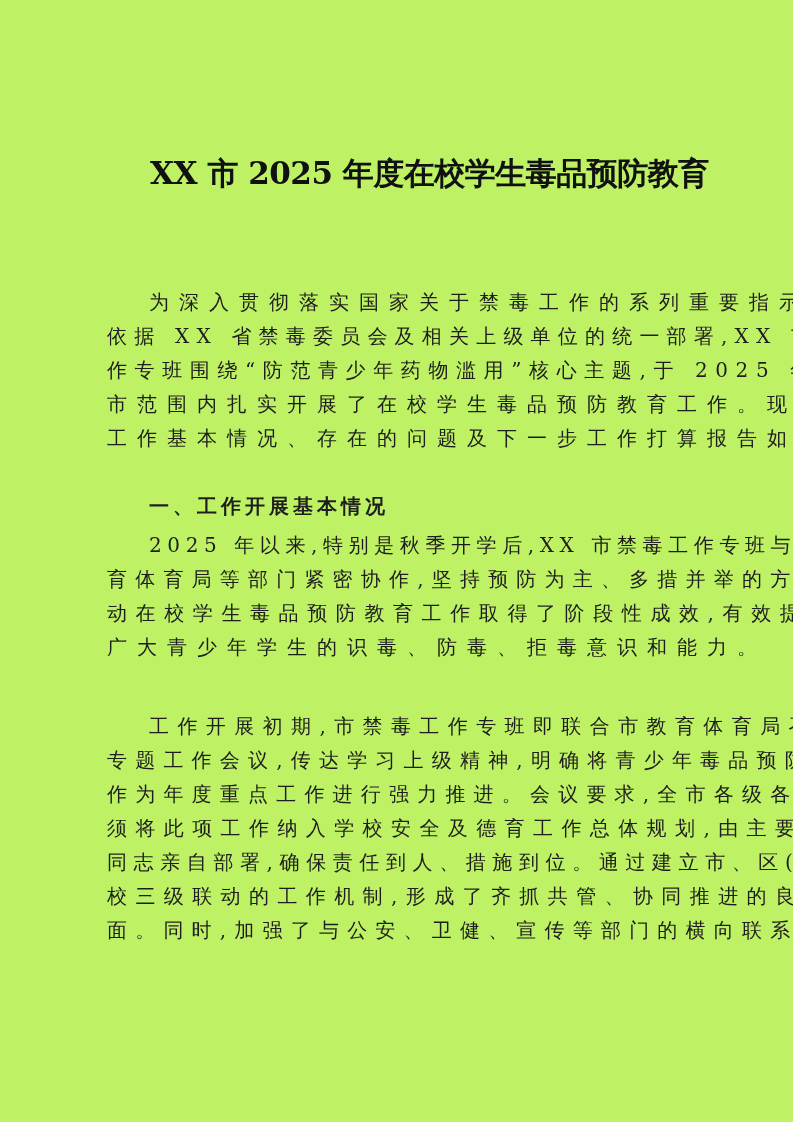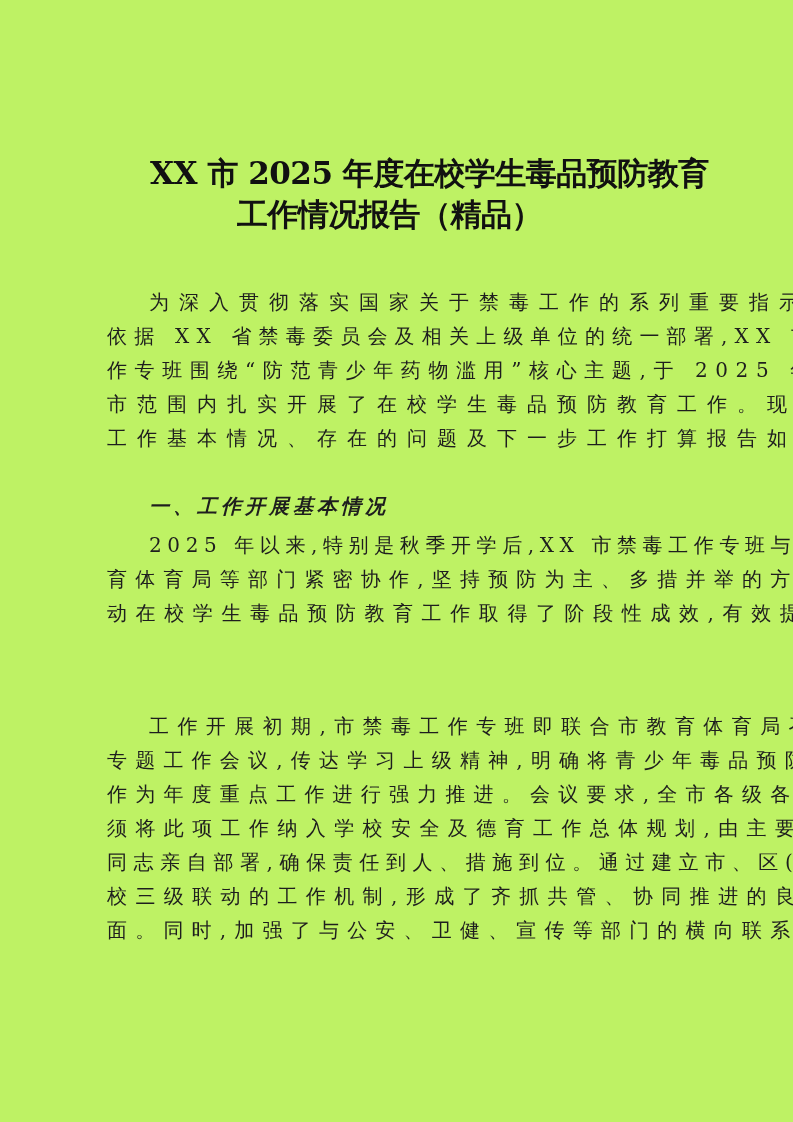--- a/index.html
+++ b/index.html
@@ -56,38 +56,38 @@
     .subheading {
       letter-spacing: 4px;
     }
   </style>
 </head>
 <body>
 
 <div class="page">
 
   <div class="title title-line1">XX 市 2025 年度在校学生毒品预防教育</div>
-  <div class="title title-line2">工作情况报告（精品）</div>
 
   <div class="para" style="top:285px;">
     <span class="line indent">为深入贯彻落实国家关于禁毒工作的系列重要指示精神,</span>
     <span class="line" style="letter-spacing:7.2px;">依据 XX 省禁毒委员会及相关上级单位的统一部署,XX 市禁毒工</span>
     <span class="line" style="letter-spacing:7.6px;">作专班围绕“防范青少年药物滥用”核心主题,于 2025 年在全</span>
     <span class="line">市范围内扎实开展了在校学生毒品预防教育工作。现将本年度</span>
     <span class="line">工作基本情况、存在的问题及下一步工作打算报告如下。</span>
   </div>
 
-  <div class="para" style="top:489px;font-style:italic;">
+  <div class="para" style="top:489px;">
     <span class="line indent heading">一、工作开展基本情况</span>
   </div>
 
   <div class="para" style="top:528px;">
     <span class="line indent" style="letter-spacing:5.6px;">2025 年以来,特别是秋季开学后,XX 市禁毒工作专班与市教</span>
     <span class="line" style="letter-spacing:8.2px;">育体育局等部门紧密协作,坚持预防为主、多措并举的方针,推</span>
     <span class="line" style="letter-spacing:8.6px;">动在校学生毒品预防教育工作取得了阶段性成效,有效提升了</span>
+    <span class="line">广大青少年学生的识毒、防毒、拒毒意识和能力。</span>
   </div>
 
 
   <div class="para" style="top:709px;">
     <span class="line indent" style="letter-spacing:8.4px;">工作开展初期,市禁毒工作专班即联合市教育体育局召开</span>
     <span class="line" style="letter-spacing:8.2px;">专题工作会议,传达学习上级精神,明确将青少年毒品预防教育</span>
     <span class="line" style="letter-spacing:8.2px;">作为年度重点工作进行强力推进。会议要求,全市各级各类学校</span>
     <span class="line" style="letter-spacing:8.4px;">须将此项工作纳入学校安全及德育工作总体规划,由主要负责</span>
     <span class="line" style="letter-spacing:6.6px;">同志亲自部署,确保责任到人、措施到位。通过建立市、区(县)、</span>
     <span class="line" style="letter-spacing:8.4px;">校三级联动的工作机制,形成了齐抓共管、协同推进的良好局</span>

